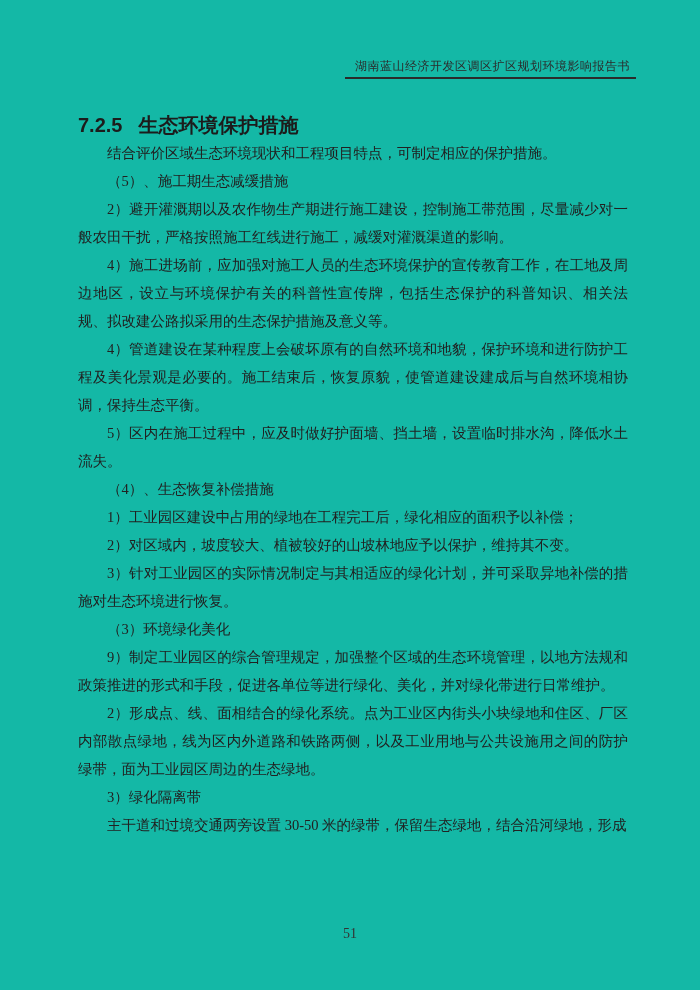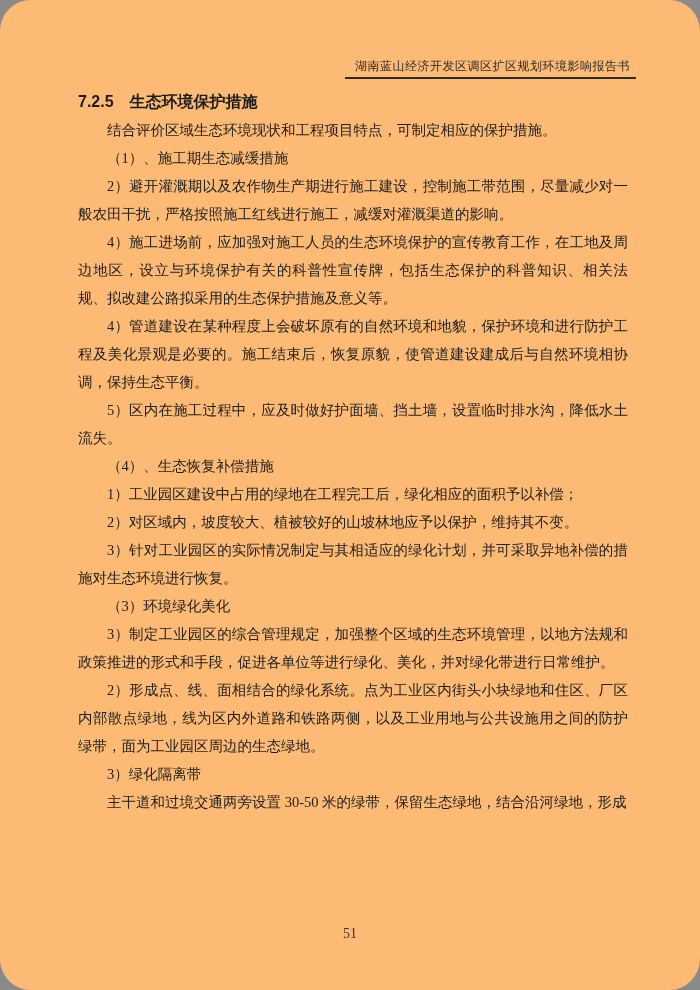--- a/index.html
+++ b/index.html
@@ -2,25 +2,24 @@
 <html><head>
 <meta charset="utf-8">
 <style>
   * { margin: 0; padding: 0; box-sizing: border-box; }
   html, body { background: #8a8a8a; }
   .page {
     position: relative;
     width: 700px;
     height: 990px;
     margin: 0 auto;
-    background: #fdba74;
+    background: #14b8a6;
     font-family: "Liberation Serif", "DejaVu Serif", serif;
     color: #212121;
     overflow: hidden;
-    border-radius: 31px;
   }
   .header {
     position: absolute;
     top: 56px;
     left: 0;
     right: 64px;
     text-align: right;
   }
   .header-text {
     display: inline-block;
@@ -33,23 +32,24 @@
   }
   .content {
     position: absolute;
     top: 88px;
     left: 78px;
     width: 550px;
   }
   .section-heading {
     font-family: "Liberation Sans", "DejaVu Sans", sans-serif;
     font-weight: 700;
-    font-size: 16px;
+    font-size: 20px;
     line-height: 28px;
     color: #1c1c1c;
+    margin-top: 23px;
   }
   .section-heading .section-number { margin-right: 16px; }
   .para {
     font-size: 14.5px;
     line-height: 28px;
     text-indent: 2em;
     text-align: justify;
     color: #212121;
   }
   .footer {
@@ -73,31 +73,31 @@
     <span class="header-text">湖南蓝山经济开发区调区扩区规划环境影响报告书</span>
   </div>
 
   <div class="content">
 
     <h2 class="section-heading">
       <span class="section-number">7.2.5</span><span>生态环境保护措施</span>
     </h2>
 
     <p class="para">结合评价区域生态环境现状和工程项目特点，可制定相应的保护措施。</p>
-    <p class="para">（1）、施工期生态减缓措施</p>
+    <p class="para">（5）、施工期生态减缓措施</p>
     <p class="para">2）避开灌溉期以及农作物生产期进行施工建设，控制施工带范围，尽量减少对一般农田干扰，严格按照施工红线进行施工，减缓对灌溉渠道的影响。</p>
     <p class="para">4）施工进场前，应加强对施工人员的生态环境保护的宣传教育工作，在工地及周边地区，设立与环境保护有关的科普性宣传牌，包括生态保护的科普知识、相关法规、拟改建公路拟采用的生态保护措施及意义等。</p>
     <p class="para">4）管道建设在某种程度上会破坏原有的自然环境和地貌，保护环境和进行防护工程及美化景观是必要的。施工结束后，恢复原貌，使管道建设建成后与自然环境相协调，保持生态平衡。</p>
     <p class="para">5）区内在施工过程中，应及时做好护面墙、挡土墙，设置临时排水沟，降低水土流失。</p>
     <p class="para">（4）、生态恢复补偿措施</p>
     <p class="para">1）工业园区建设中占用的绿地在工程完工后，绿化相应的面积予以补偿；</p>
     <p class="para">2）对区域内，坡度较大、植被较好的山坡林地应予以保护，维持其不变。</p>
     <p class="para">3）针对工业园区的实际情况制定与其相适应的绿化计划，并可采取异地补偿的措施对生态环境进行恢复。</p>
     <p class="para">（3）环境绿化美化</p>
-    <p class="para">3）制定工业园区的综合管理规定，加强整个区域的生态环境管理，以地方法规和政策推进的形式和手段，促进各单位等进行绿化、美化，并对绿化带进行日常维护。</p>
+    <p class="para">9）制定工业园区的综合管理规定，加强整个区域的生态环境管理，以地方法规和政策推进的形式和手段，促进各单位等进行绿化、美化，并对绿化带进行日常维护。</p>
     <p class="para">2）形成点、线、面相结合的绿化系统。点为工业区内街头小块绿地和住区、厂区内部散点绿地，线为区内外道路和铁路两侧，以及工业用地与公共设施用之间的防护绿带，面为工业园区周边的生态绿地。</p>
     <p class="para">3）绿化隔离带</p>
     <p class="para">主干道和过境交通两旁设置 30-50 米的绿带，保留生态绿地，结合沿河绿地，形成</p>
 
   </div>
 
   <div class="footer">
     <span class="page-number">51</span>
   </div>
 

